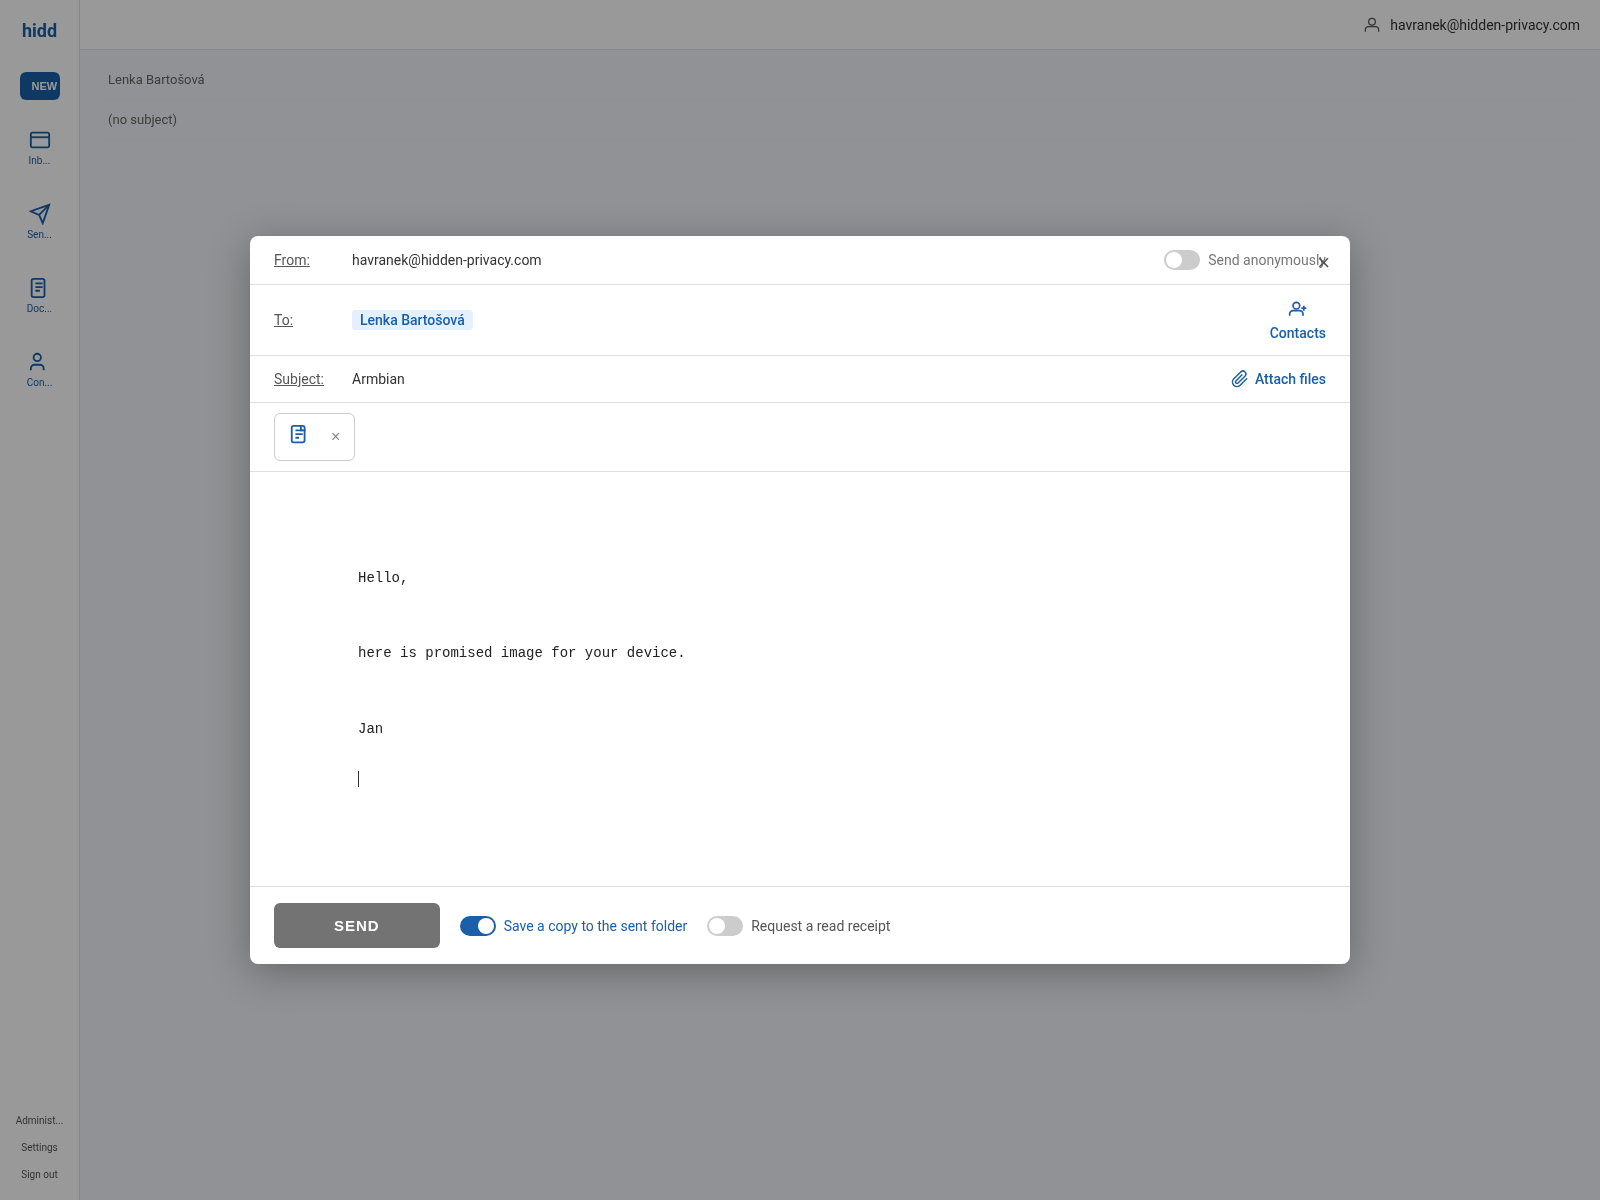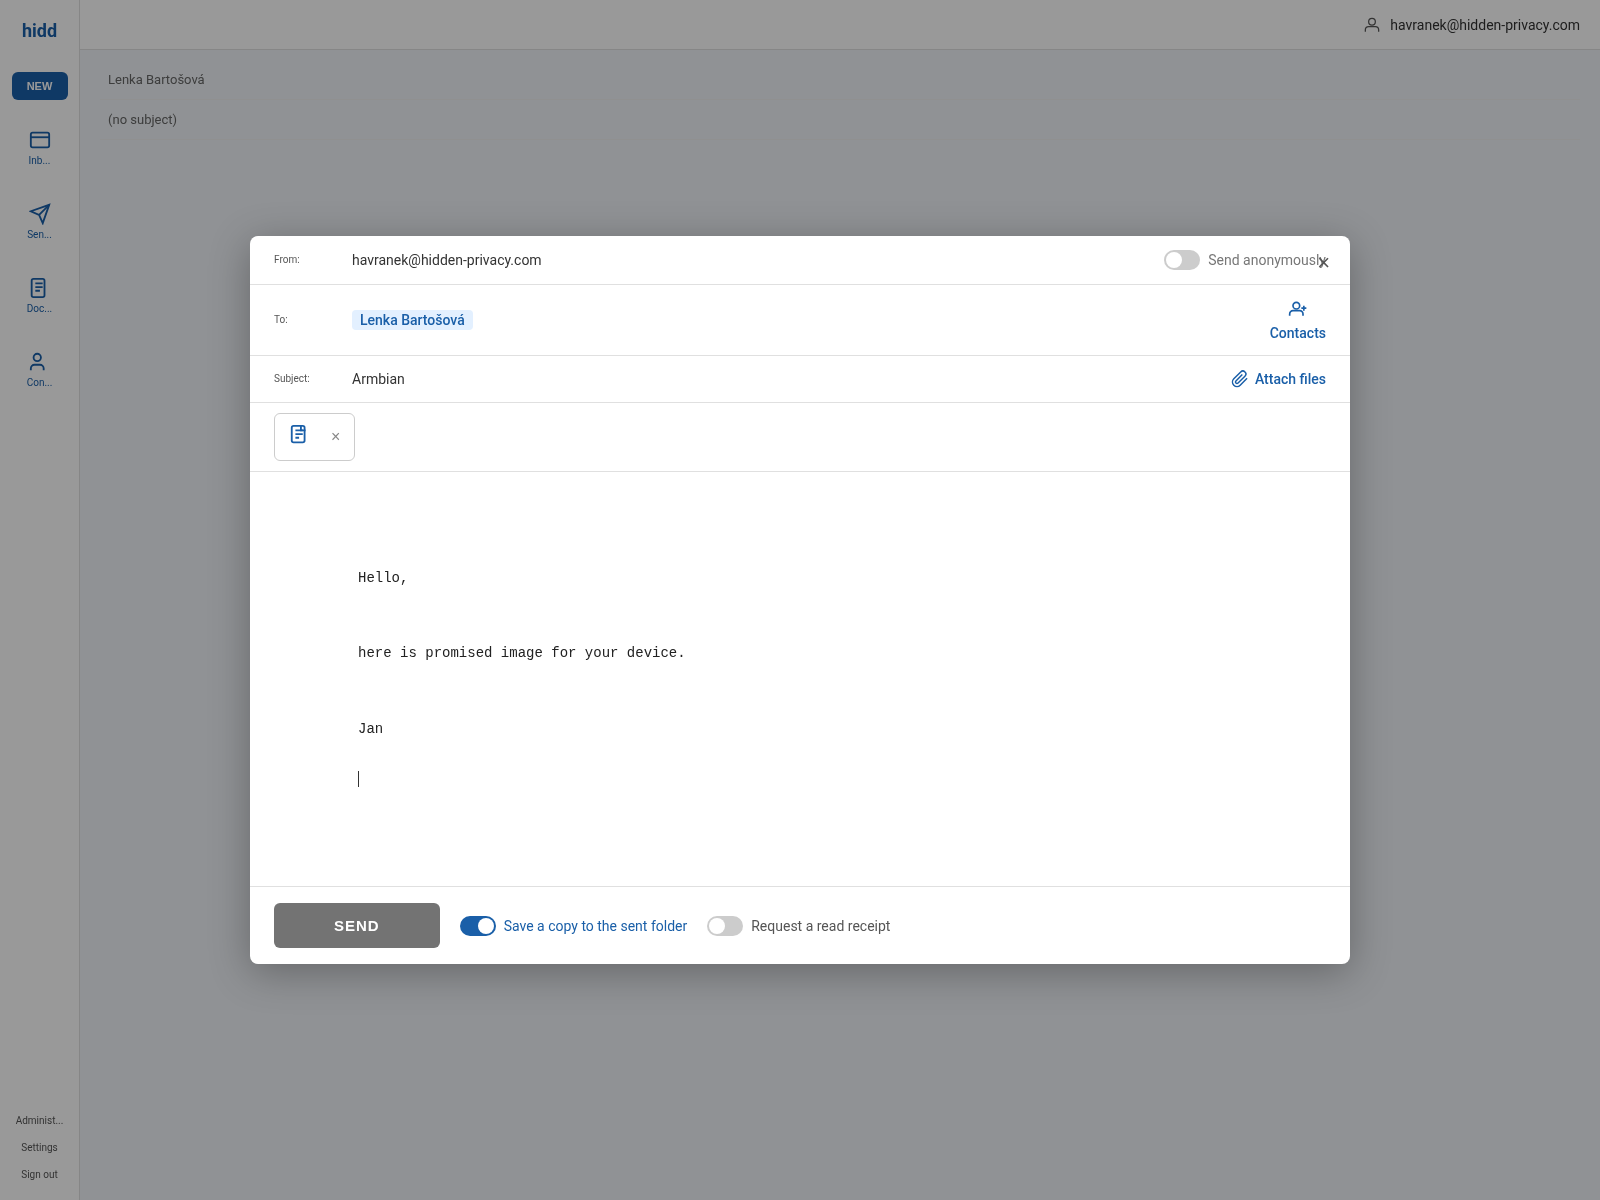--- a/index.html
+++ b/index.html
@@ -43,21 +43,21 @@
 
     .sidebar-new-btn {
       background: #1a5fa8;
       color: #fff;
       border: none;
       border-radius: 6px;
       padding: 8px 12px;
       font-size: 11px;
       font-weight: 600;
       cursor: pointer;
-      width: 56px;
+      width: 40px;
       text-align: center;
     }
 
     .sidebar-item {
       display: flex;
       flex-direction: column;
       align-items: center;
       color: #1a5fa8;
       font-size: 10px;
       gap: 4px;
@@ -161,22 +161,23 @@
     .compose-row {
       display: flex;
       align-items: center;
       padding: 14px 24px;
       border-bottom: 1px solid #e0e0e0;
       gap: 8px;
     }
 
     .compose-row-label {
       color: #555;
-      font-size: 10px;
+      font-size: 14px;
       min-width: 70px;
+      text-decoration: underline;
     }
 
     .compose-row-value {
       color: #333;
       font-size: 14px;
       flex: 1;
     }
 
     .compose-row-right {
       display: flex;

